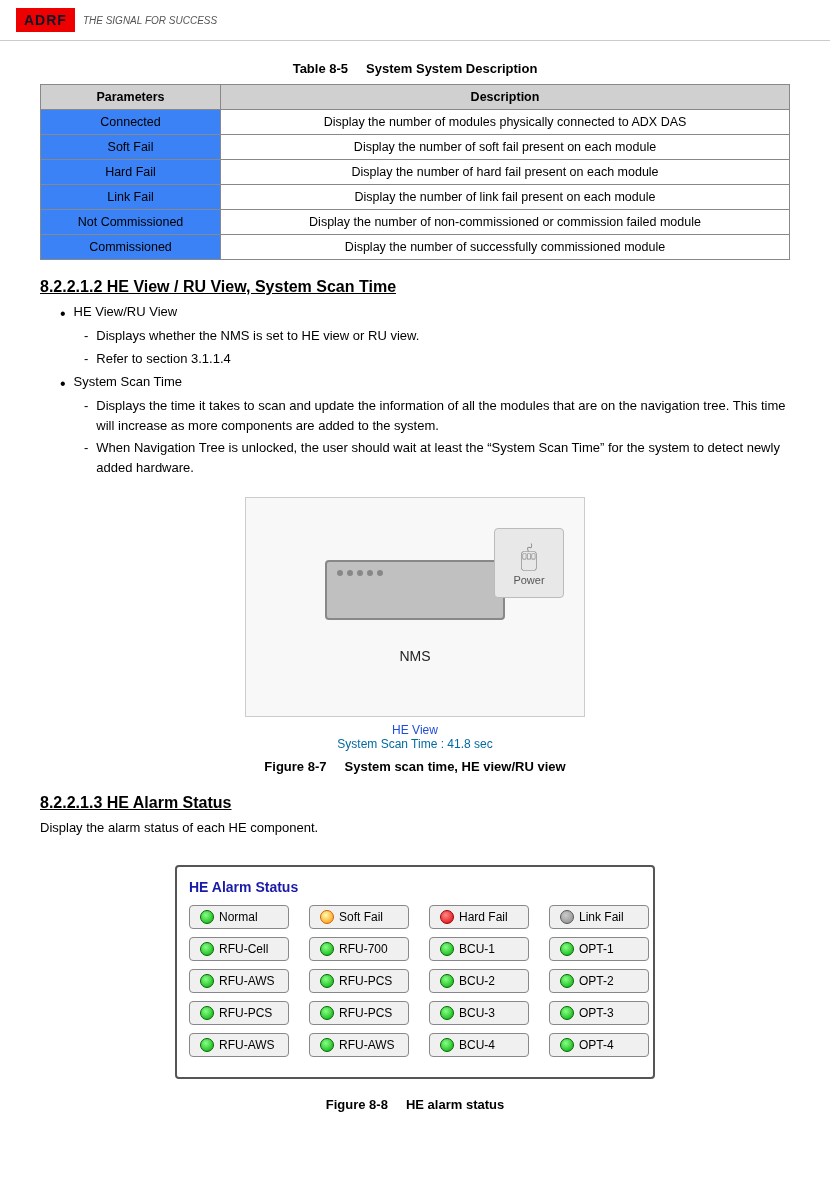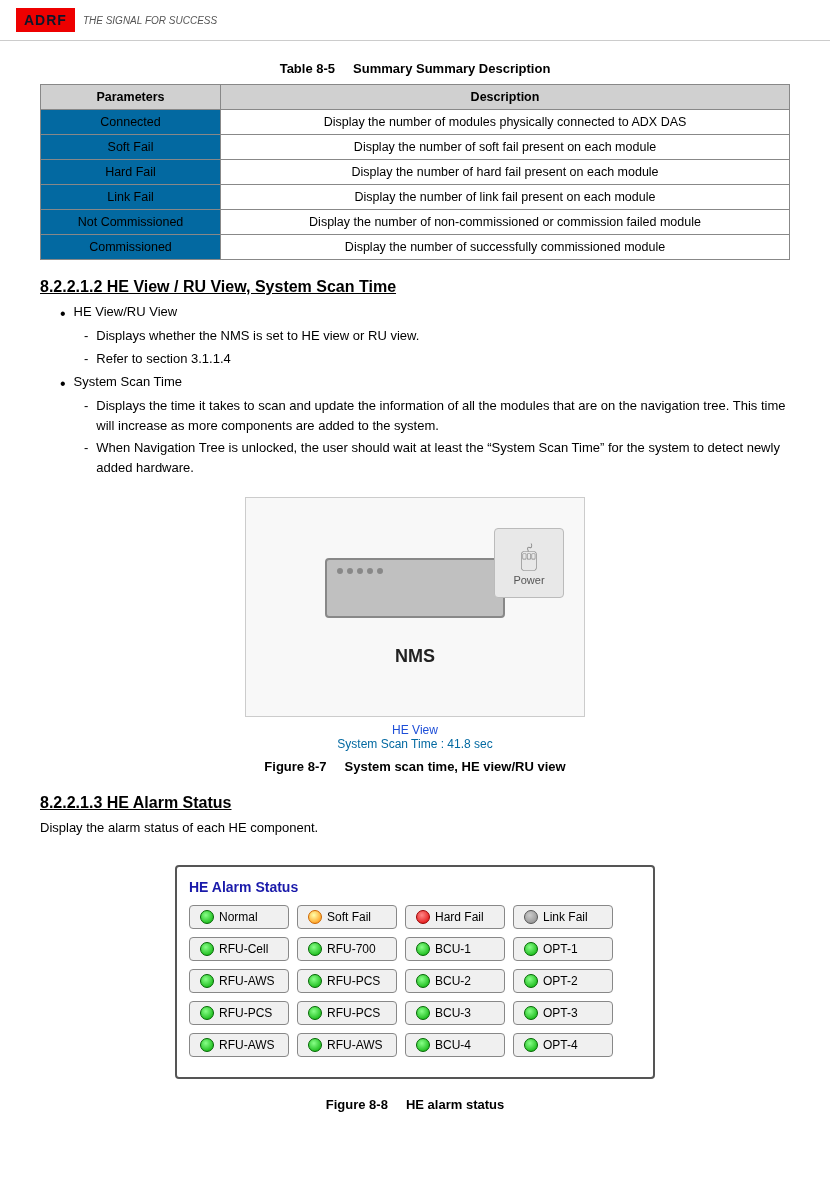--- a/index.html
+++ b/index.html
@@ -66,21 +66,21 @@
     .summary-table th, .summary-table td {
       border: 1px solid #888;
       padding: 5px 8px;
       text-align: center;
     }
     .summary-table thead th {
       background: #d0d0d0;
       font-weight: bold;
     }
     .summary-table tbody td:first-child {
-      background: #0369a1;
+      background: #3b82f6;
       font-weight: normal;
       width: 180px;
     }
 
     
     .section-heading {
       font-size: 16px;
       font-weight: bold;
       margin: 16px 0 8px 0;
       text-decoration: underline;
@@ -160,22 +160,22 @@
       top: 8px;
       left: 10px;
     }
     .nms-light {
       width: 6px;
       height: 6px;
       background: #888;
       border-radius: 50%;
     }
     .nms-label {
-      font-size: 18px;
-      font-weight: bold;
+      font-size: 14px;
+      font-weight: normal;
       color: #222;
       margin-top: 16px;
     }
     .power-icon-box {
       position: absolute;
       right: 20px;
       top: 30px;
       width: 70px;
       height: 70px;
       background: #e8e8e8;
@@ -218,21 +218,21 @@
       background: #fff;
     }
     .alarm-status-title {
       font-size: 14px;
       font-weight: bold;
       color: #1a1aaa;
       margin-bottom: 10px;
     }
     .alarm-row {
       display: flex;
-      gap: 8px;
+      gap: 20px;
       margin-bottom: 8px;
     }
     .alarm-btn {
       display: flex;
       align-items: center;
       gap: 5px;
       border: 1px solid #888;
       border-radius: 4px;
       padding: 4px 10px;
       font-size: 12px;
@@ -270,21 +270,21 @@
     <div class="logo-box">ADRF</div>
     <div class="logo-tag">THE SIGNAL FOR SUCCESS</div>
   </div>
 </div>
 
 <div class="content">
 
   <div class="table-caption">
     <span class="table-num">Table 8-5</span>
     &nbsp;&nbsp;&nbsp;
-    <span>Summary Summary Description</span>
+    <span>System System Description</span>
   </div>
 
   <table class="summary-table">
     <thead>
       <tr>
         <th>Parameters</th>
         <th>Description</th>
       </tr>
     </thead>
     <tbody id="summary-table-body">

